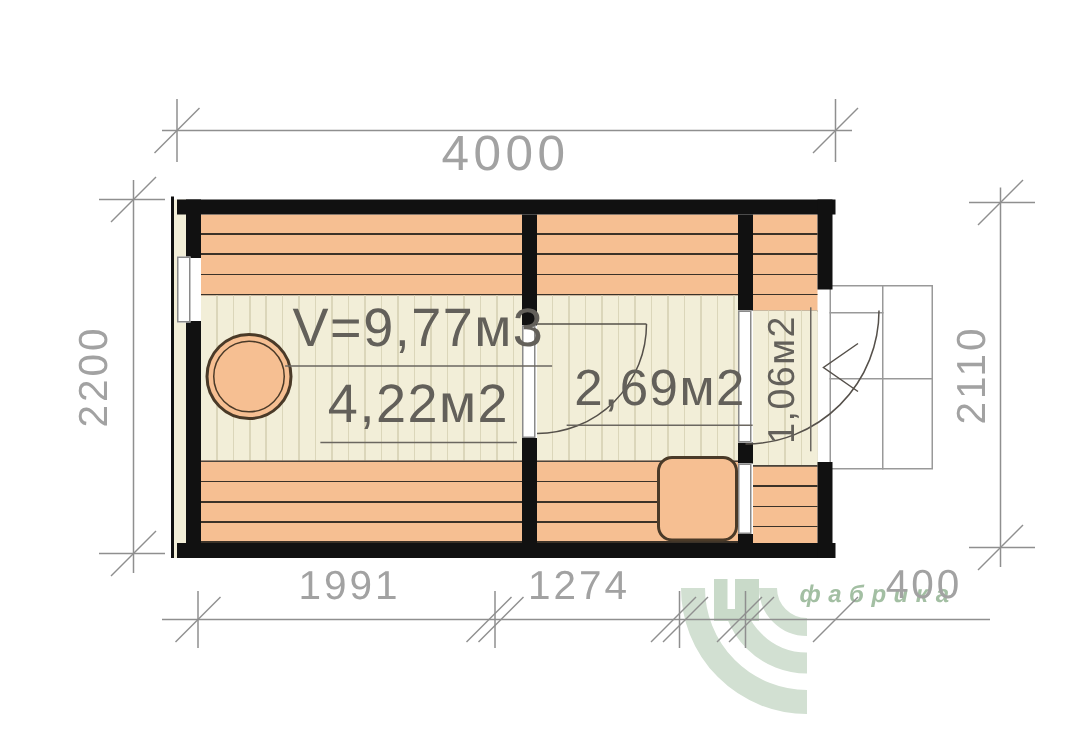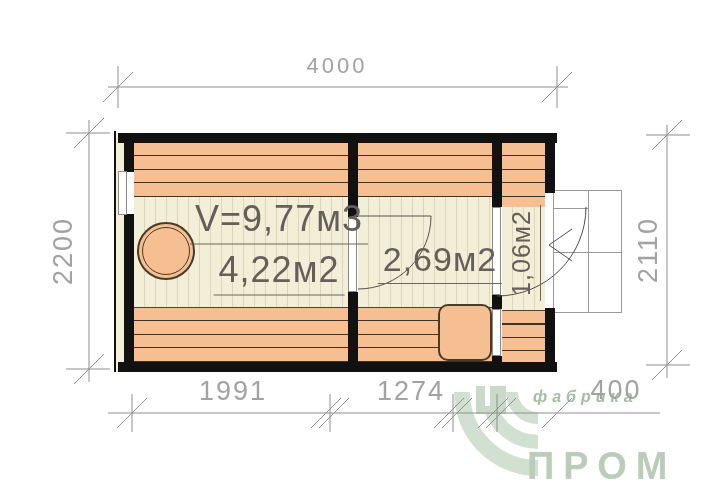--- a/index.html
+++ b/index.html
@@ -35,40 +35,39 @@
   .platform{left:553px;top:190px;width:69px;height:123px;background:#fff;
             border:1px solid #999;z-index:2;box-sizing:border-box;}
   .platform-line{background:#999;z-index:2;}
 
   
   .overlay{left:0;top:0;z-index:5;pointer-events:none;}
 
   
   .dimtext{color:#a2a2a2;font-size:27px;letter-spacing:2px;white-space:nowrap;z-index:6;
            transform:translate(-50%,-50%);}
-  .dimtext.big{font-size:22px;letter-spacing:3px;}
+  .dimtext.big{font-size:33px;letter-spacing:3px;margin-top:36px;}
   .dimtext.vert{transform:translate(-50%,-50%) rotate(-90deg);}
   .roomlabel{color:#63605a;font-size:36px;letter-spacing:1px;white-space:nowrap;z-index:6;
              transform:translate(-50%,-50%);padding:0 5px 4px 5px;border-bottom:1.5px solid #6b6760;}
   .roomlabel.vert{transform:translate(-50%,-50%) rotate(-90deg);font-size:25px;}
 </style>
 </head>
 <body>
 
 <div class="stage">
 
   <svg class="abs logo-layer" style="left:452px;top:384px;z-index:1;" width="92" height="104" viewBox="0 0 92 104">
     <path d="M 10 8 A 76 76 0 0 0 86 84" fill="none" stroke="#d2e0d2" stroke-width="16"></path>
     <path d="M 36 8 A 50 50 0 0 0 86 58" fill="none" stroke="#d2e0d2" stroke-width="14"></path>
     <path d="M 60 8 A 26 26 0 0 0 86 34" fill="none" stroke="#d2e0d2" stroke-width="12"></path>
     <rect x="24" y="2" width="30" height="28" fill="#c9dac9"></rect>
     <rect x="33" y="2" width="5" height="20" fill="#ffffff"></rect>
   </svg>
   <div class="abs logo-tagline">фабрика</div>
-  <div class="abs logo-word l2">ПРОМ</div>
 
   <div class="abs thinline" style="left:114px;top:131px;width:2px;height:241px;"></div>
   <div class="abs siding" style="left:116px;top:133px;width:8px;height:239px;"></div>
   <div class="abs wall" style="left:118px;top:133px;width:439px;height:10px;"></div>
   <div class="abs wall" style="left:118px;top:362px;width:439px;height:10px;"></div>
   <div class="abs wall" style="left:124px;top:133px;width:10px;height:39px;"></div>
   <div class="abs wall" style="left:124px;top:214px;width:10px;height:158px;"></div>
   <div class="abs wall" style="left:545px;top:133px;width:10px;height:60px;"></div>
   <div class="abs wall" style="left:545px;top:308px;width:10px;height:64px;"></div>
 
@@ -148,21 +147,21 @@
       <path d="M 497 296 A 89 89 0 0 0 586 207"></path>
 
       <polyline points="572,229 549,245 572,261"></polyline>
     </g>
   </svg>
 
   <div class="abs dimtext big" style="left:337px;top:66px;">4000</div>
   <div class="abs dimtext vert" style="left:63px;top:251px;">2200</div>
   <div class="abs dimtext vert" style="left:648px;top:250px;">2110</div>
   <div class="abs dimtext" style="left:233px;top:391px;">1991</div>
-  <div class="abs dimtext" style="left:411px;top:391px;text-align:center;">1274</div>
+  <div class="abs dimtext" style="left:386px;top:391px;text-align:center;">1274</div>
   <div class="abs dimtext" style="left:616px;top:390px;">400</div>
 
   <div class="abs roomlabel" style="left:279px;top:221px;">V=9,77м3</div>
   <div class="abs roomlabel" style="left:279px;top:272px;">4,22м2</div>
   <div class="abs roomlabel" style="left:440px;top:262px;font-size:34px;">2,69м2</div>
   <div class="abs roomlabel vert" style="left:524px;top:253px;">1,06м2</div>
 
 </div>
 
 </body></html>

